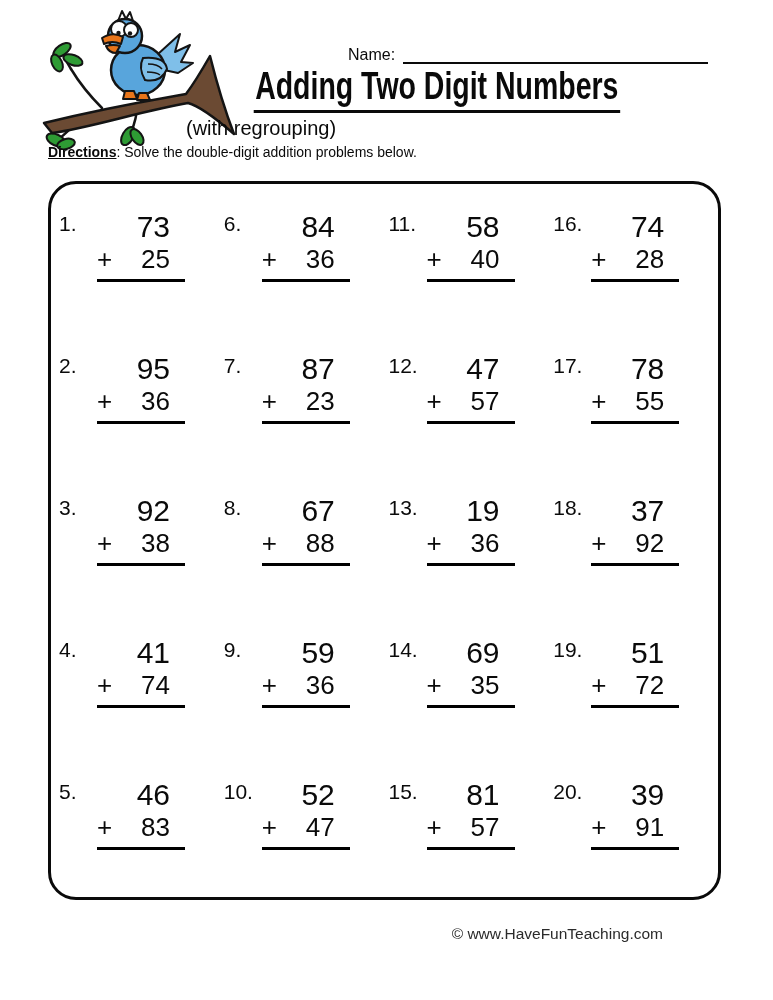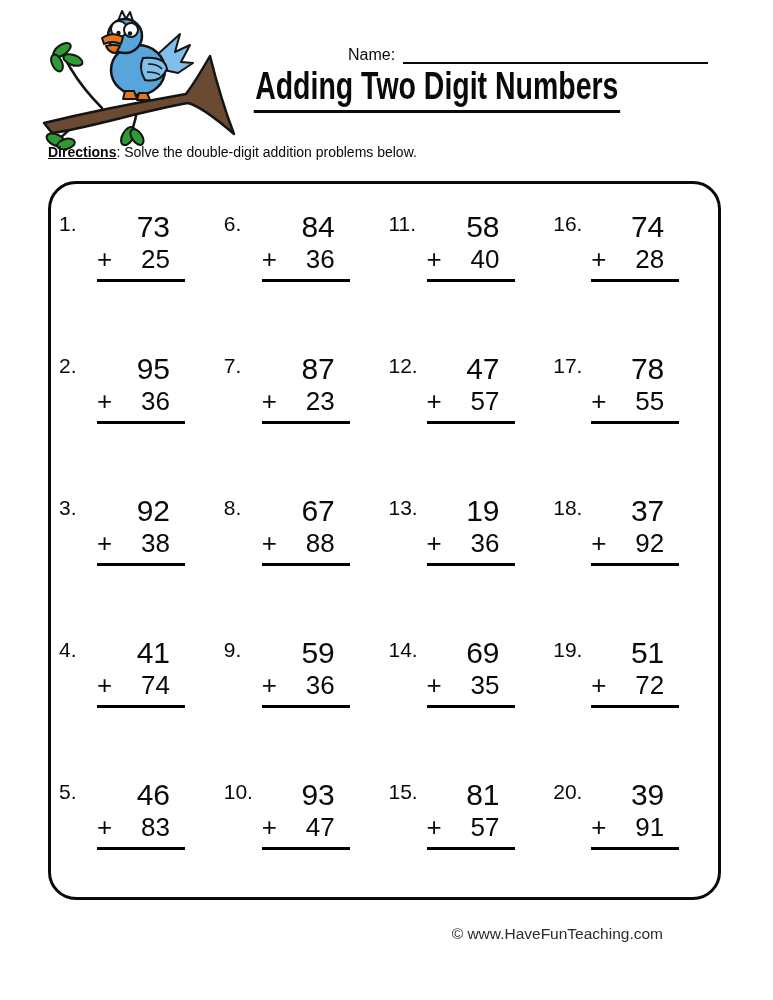--- a/index.html
+++ b/index.html
@@ -99,20 +99,21 @@
     <path d="M99,87 l8,0 l3,7 l-13,0 Z" fill="#E8751A" stroke="#141414" stroke-width="2" stroke-linejoin="round"></path>
   </svg>
 
   <div class="name-row">
     <span>Name:</span>
     <span class="name-line"></span>
   </div>
 
   <div class="title-block">
     <div class="title">Adding Two Digit Numbers</div>
+    <div class="subtitle">(with regrouping)</div>
   </div>
 
   <div class="directions"><b>Directions</b><span>:  Solve the double-digit addition problems below.</span></div>
 
   <div class="probbox">
     <div class="grid">
 
       <div class="cell">
         <span class="plabel">1.</span>
         <div class="pstack">
@@ -300,21 +301,21 @@
           <div class="pbot">
             <span class="plus">+</span>
             <span class="addend">83</span>
           </div>
           <div class="answer-line"></div>
         </div>
       </div>
       <div class="cell">
         <span class="plabel">10.</span>
         <div class="pstack">
-          <div class="ptop">93</div>
+          <div class="ptop">52</div>
           <div class="pbot">
             <span class="plus">+</span>
             <span class="addend">47</span>
           </div>
           <div class="answer-line"></div>
         </div>
       </div>
       <div class="cell">
         <span class="plabel">15.</span>
         <div class="pstack">

